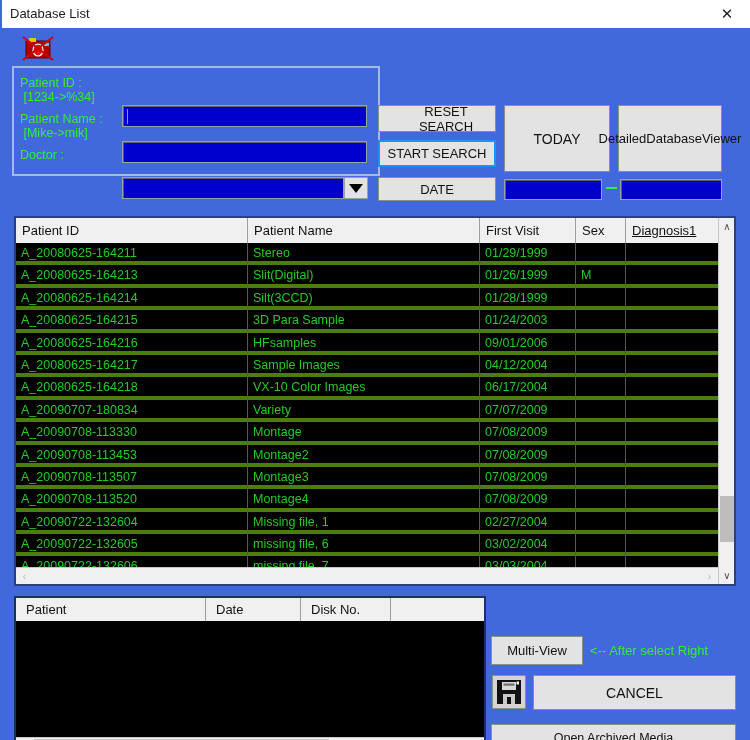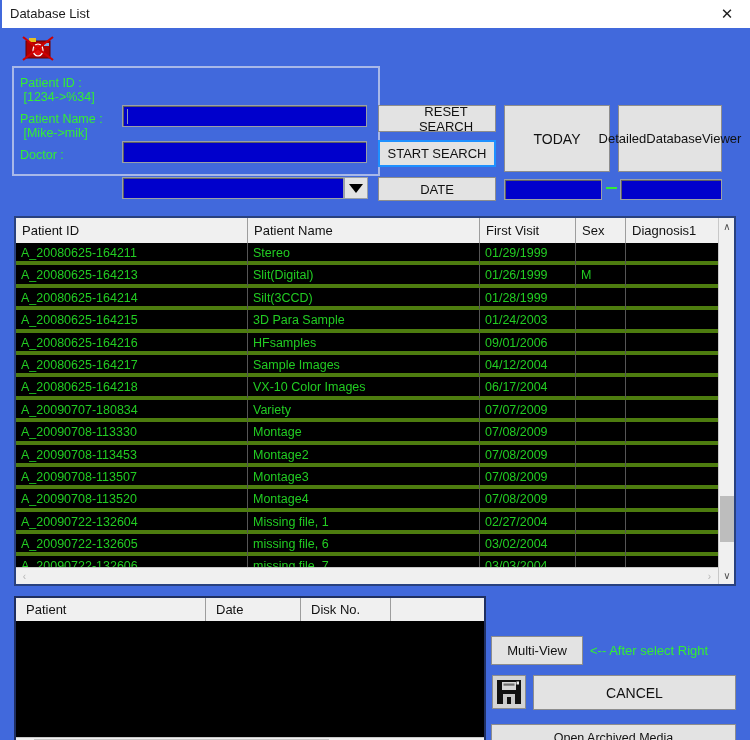--- a/index.html
+++ b/index.html
@@ -126,21 +126,21 @@
     background:#000;overflow:hidden;
   }
   .trow{display:flex;height:22.4px;border-bottom:4px solid #4d7c0f;box-sizing:border-box;}
   .td{
     height:21px;line-height:21px;font-size:12.5px;color:#22CC22;
     padding-left:5px;border-right:1px solid #555;
     box-sizing:border-box;overflow:hidden;white-space:nowrap;
     font-family:"Liberation Sans", sans-serif;
   }
   
-  .c0{width:232px;} .c1{width:232px;} .c2{width:96px;} .c3{width:50px;} .c4{width:96px;}
+  .c0{width:232px;} .c1{width:232px;} .c2{width:96px;} .c3{width:50px;} .c4{width:96px;text-decoration:underline;}
 
   
   .vsb{
     position:absolute;right:0;top:0;width:16px;bottom:0;background:#f0f0f0;
     border-left:1px solid #c8c8c8;box-sizing:border-box;
   }
   .vsb .arw{
     position:absolute;left:0;width:16px;height:17px;
     display:flex;align-items:center;justify-content:center;
     font-size:10px;color:#505050;

